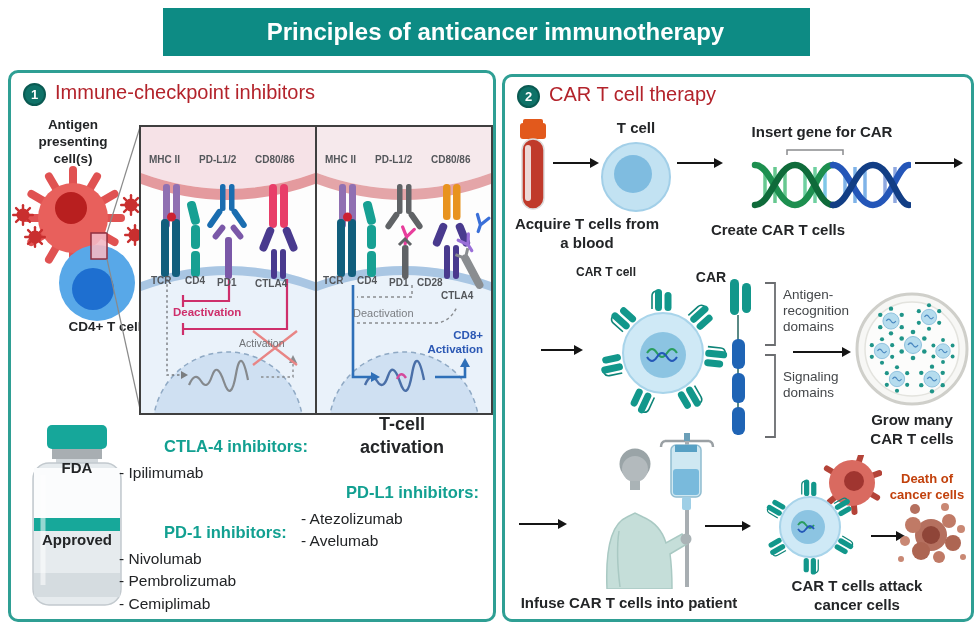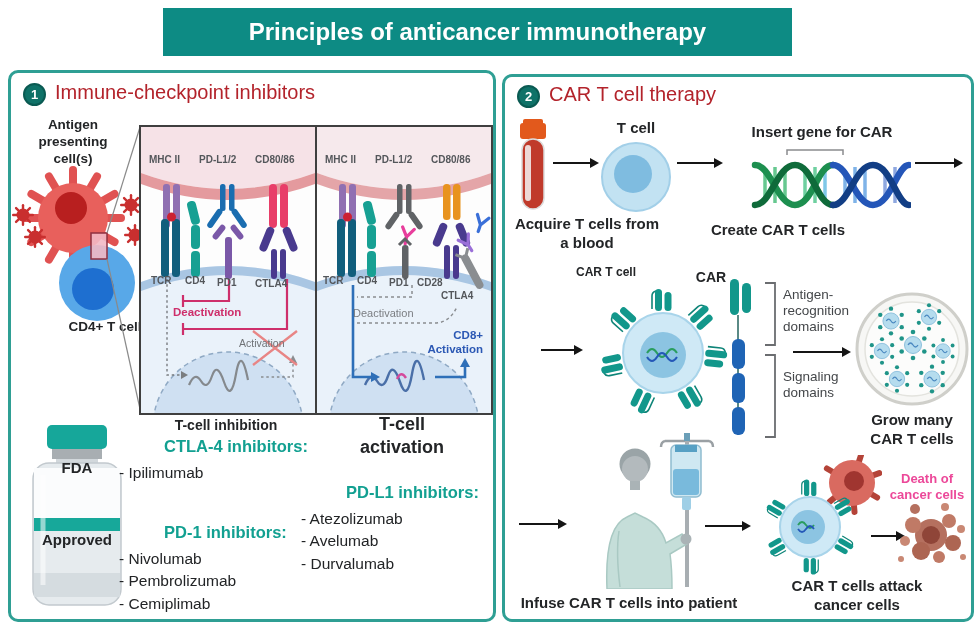--- a/index.html
+++ b/index.html
@@ -1,41 +1,41 @@
 <!DOCTYPE html>
 <html><head>
 <meta charset="utf-8">
 <style>
   html,body{margin:0;padding:0;background:#ffffff;}
   .canvas{position:relative;width:976px;height:624px;background:#ffffff;
           font-family:"Liberation Sans",sans-serif;overflow:hidden;color:#1f2124;}
   .abs{position:absolute;}
   .banner{position:absolute;left:163px;top:8px;width:629px;height:48px;background:#0d8b84;
-          color:#ffffff;font-size:24px;font-weight:bold;display:flex;align-items:center;justify-content:center;}
+          color:#ffffff;font-size:24px;font-weight:bold;display:flex;align-items:center;justify-content:center;padding-left:18px;}
   .panel{position:absolute;background:#ffffff;border:3px solid #2f9f94;border-radius:10px;}
   #panel1{left:8px;top:70px;width:482px;height:546px;}
   #panel2{left:502px;top:74px;width:466px;height:542px;}
   .badge{position:absolute;width:23px;height:23px;border-radius:50%;background:#0f7268;border:2px solid #0a5a52;
          color:#fff;font-size:13px;font-weight:bold;display:flex;align-items:center;justify-content:center;box-sizing:border-box;}
   .ptitle{position:absolute;font-size:20px;font-weight:normal;color:#b3232b;white-space:nowrap;}
   .cap{position:absolute;font-weight:bold;color:#232527;text-align:center;line-height:1.25;}
   .inset{position:absolute;width:174px;height:286px;border:2px solid #3f3f3f;background:#fff;box-sizing:content-box;overflow:hidden;}
   .rlab{position:absolute;font-size:10px;font-weight:600;color:#54575b;white-space:nowrap;}
   .deact-pink{position:absolute;font-size:11.5px;font-weight:bold;color:#ce2f6b;white-space:nowrap;}
   .deact-gray{position:absolute;font-size:11px;color:#7b7e82;white-space:nowrap;}
   .act-gray{position:absolute;font-size:10.5px;color:#6f7276;white-space:nowrap;}
   .cd8{position:absolute;font-size:11.5px;font-weight:bold;color:#2b58b4;text-align:right;line-height:1.2;}
   .drug-group{position:absolute;line-height:1.45;}
   .drug-heading{font-size:16.5px;font-weight:bold;color:#12a091;margin-bottom:3px;white-space:nowrap;margin-left:45px;}
   .drug-item{font-size:15.5px;color:#222426;white-space:nowrap;}
   .arrow{position:absolute;height:2px;background:#151515;}
   .arrow::after{content:"";position:absolute;right:-2px;top:-4px;width:0;height:0;
                 border-left:9px solid #151515;border-top:5px solid transparent;border-bottom:5px solid transparent;}
   .dom-lab{position:absolute;font-size:13.5px;color:#44474a;line-height:1.2;}
-  .death-lab{position:absolute;font-size:13px;font-weight:600;color:#ec4899;text-align:center;line-height:1.2;}
+  .death-lab{position:absolute;font-size:13px;font-weight:600;color:#c2410c;text-align:center;line-height:1.2;}
   svg{display:block;}
 </style>
 </head>
 <body>
 
 <div class="canvas">
 
   <svg width="0" height="0" style="position:absolute">
     <defs>
       <g id="car-receptor">
@@ -165,21 +165,20 @@
       <span class="rlab" style="left:8px;top:27px;">MHC II</span>
       <span class="rlab" style="left:58px;top:27px;">PD-L1/2</span>
       <span class="rlab" style="left:114px;top:27px;">CD80/86</span>
       <span class="rlab" style="left:10px;top:148px;">TCR</span>
       <span class="rlab" style="left:44px;top:148px;">CD4</span>
       <span class="rlab" style="left:76px;top:150px;">PD1</span>
       <span class="rlab" style="left:114px;top:151px;">CTLA4</span>
       <span class="deact-pink" style="left:32px;top:179px;">Deactivation</span>
       <span class="act-gray" style="left:98px;top:210px;">Activation</span>
     </div>
-    <div class="cap" style="left:128px;top:344px;width:174px;font-size:14px;">T-cell inhibition</div>
 
     <div class="inset" style="left:304px;top:52px;">
       <svg width="174" height="286" viewBox="0 0 174 286">
         <rect width="174" height="286" fill="#fdfdfd"></rect>
         <path d="M0,0 H174 V46 Q87,78 0,46 Z" fill="#f6e9ec"></path>
         <path d="M0,46 Q87,78 174,46 V57 Q87,89 0,57 Z" fill="#e4a5a8"></path>
         <path d="M0,286 V155 Q87,123 174,155 V286 Z" fill="#eaf2fa"></path>
         <path d="M0,155 Q87,123 174,155 V164 Q87,132 0,164 Z" fill="#a9c6e3"></path>
         <circle cx="87" cy="300" r="75" fill="#cfe0f2" stroke="#8fa9c4" stroke-width="1.5" stroke-dasharray="5 4"></circle>
         <path d="M48,258 q6,-14 12,-4 t11,-5 t12,6 t12,-8 t12,6" stroke="#4a6fa8" stroke-width="2.4" fill="none"></path>
@@ -267,21 +266,20 @@
     <div class="drug-group" style="left:108px;top:448px;">
       <div class="drug-heading">PD-1 inhibitors:</div>
       <div class="drug-item">- Nivolumab</div>
       <div class="drug-item">- Pembrolizumab</div>
       <div class="drug-item">- Cemiplimab</div>
     </div>
     <div class="drug-group" style="left:290px;top:408px;">
       <div class="drug-heading">PD-L1 inhibitors:</div>
       <div class="drug-item">- Atezolizumab</div>
       <div class="drug-item">- Avelumab</div>
-      <div class="drug-item">- Durvalumab</div>
     </div>
   </div>
 
   <div id="panel2" class="panel">
     <div class="badge" style="left:12px;top:8px;">2</div>
     <div class="ptitle" style="left:44px;top:6px;">CAR T cell therapy</div>
 
     <svg class="abs" style="left:8px;top:42px;" width="40" height="94" viewBox="0 0 40 94">
       <rect x="10" y="0" width="20" height="6" rx="2" fill="#e2591c"></rect>
       <rect x="7" y="4" width="26" height="16" rx="3" fill="#e2591c"></rect>

